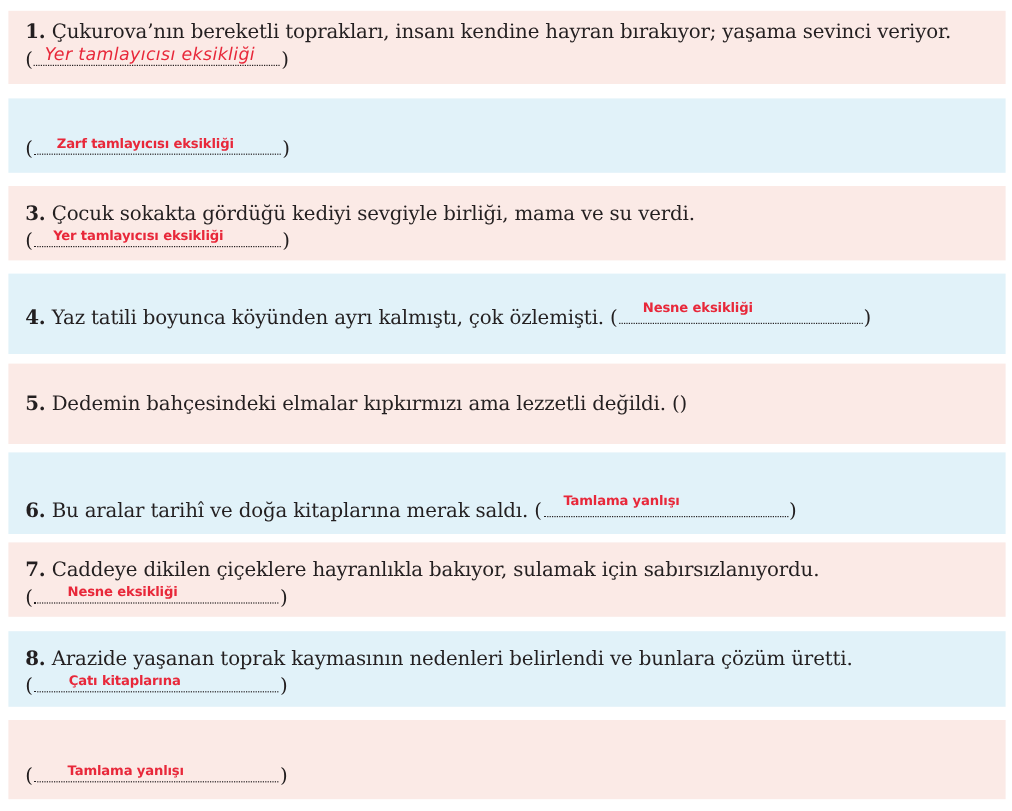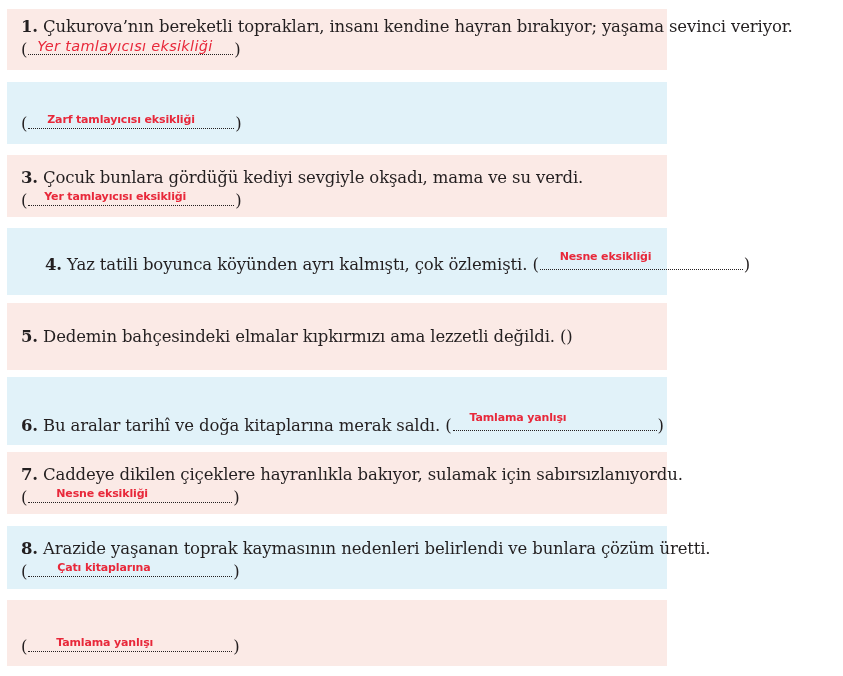--- a/index.html
+++ b/index.html
@@ -1,21 +1,21 @@
 <!DOCTYPE html>
 <html><head>
   <meta charset="utf-8">
   <style>
     * { box-sizing: border-box; margin: 0; padding: 0; }
     html, body { width: 843px; height: 676px; background: #ffffff; overflow: hidden; }
     body { position: relative; font-family: "DejaVu Serif", "Liberation Serif", serif; color: #231f20; }
     .box {
       position: absolute;
       left: 7px;
-      width: 660px;
+      width: 831px;
       padding: 16px 13px;
     }
     .pink { background: #fbeae6; }
     .blue { background: #e1f2f9; }
     .line {
       position: absolute;
       left: 14px;
       font-size: 16.5px;
       line-height: 20px;
       white-space: nowrap;
@@ -65,29 +65,29 @@
 
 <div class="box blue" style="top:82px;height:62px;">
   <div class="line" style="top:31px;">
     <span class="paren">(</span><span class="blank" style="width:206px;"><span class="answer" style="left:19px;">Zarf tamlayıcısı eksikliği</span></span><span class="paren">)</span>
   </div>
 </div>
 
 <div class="box pink" style="top:155px;height:62px;">
   <div class="line" style="top:13px;">
     <span class="num">3.</span>
-    <span>Çocuk bunlara gördüğü kediyi sevgiyle okşadı, mama ve su verdi.</span>
+    <span>Çocuk sokakta gördüğü kediyi sevgiyle birliği, mama ve su verdi.</span>
   </div>
   <div class="line" style="top:35px;">
     <span class="paren">(</span><span class="blank" style="width:206px;"><span class="answer" style="left:16px;">Yer tamlayıcısı eksikliği</span></span><span class="paren">)</span>
   </div>
 </div>
 
 <div class="box blue" style="top:228px;height:67px;">
-  <div class="line" style="top:26px;margin-left:24px;">
+  <div class="line" style="top:26px;">
     <span class="num">4.</span>
     <span>Yaz tatili boyunca köyünden ayrı kalmıştı, çok özlemişti.</span>
     <span class="paren">(</span><span class="blank" style="width:203px;"><span class="answer" style="left:20px;bottom:5px;">Nesne eksikliği</span></span><span class="paren">)</span>
   </div>
 </div>
 
 <div class="box pink" style="top:303px;height:67px;">
   <div class="line" style="top:24px;">
     <span class="num">5.</span>
     <span>Dedemin bahçesindeki elmalar kıpkırmızı ama lezzetli değildi.</span>

